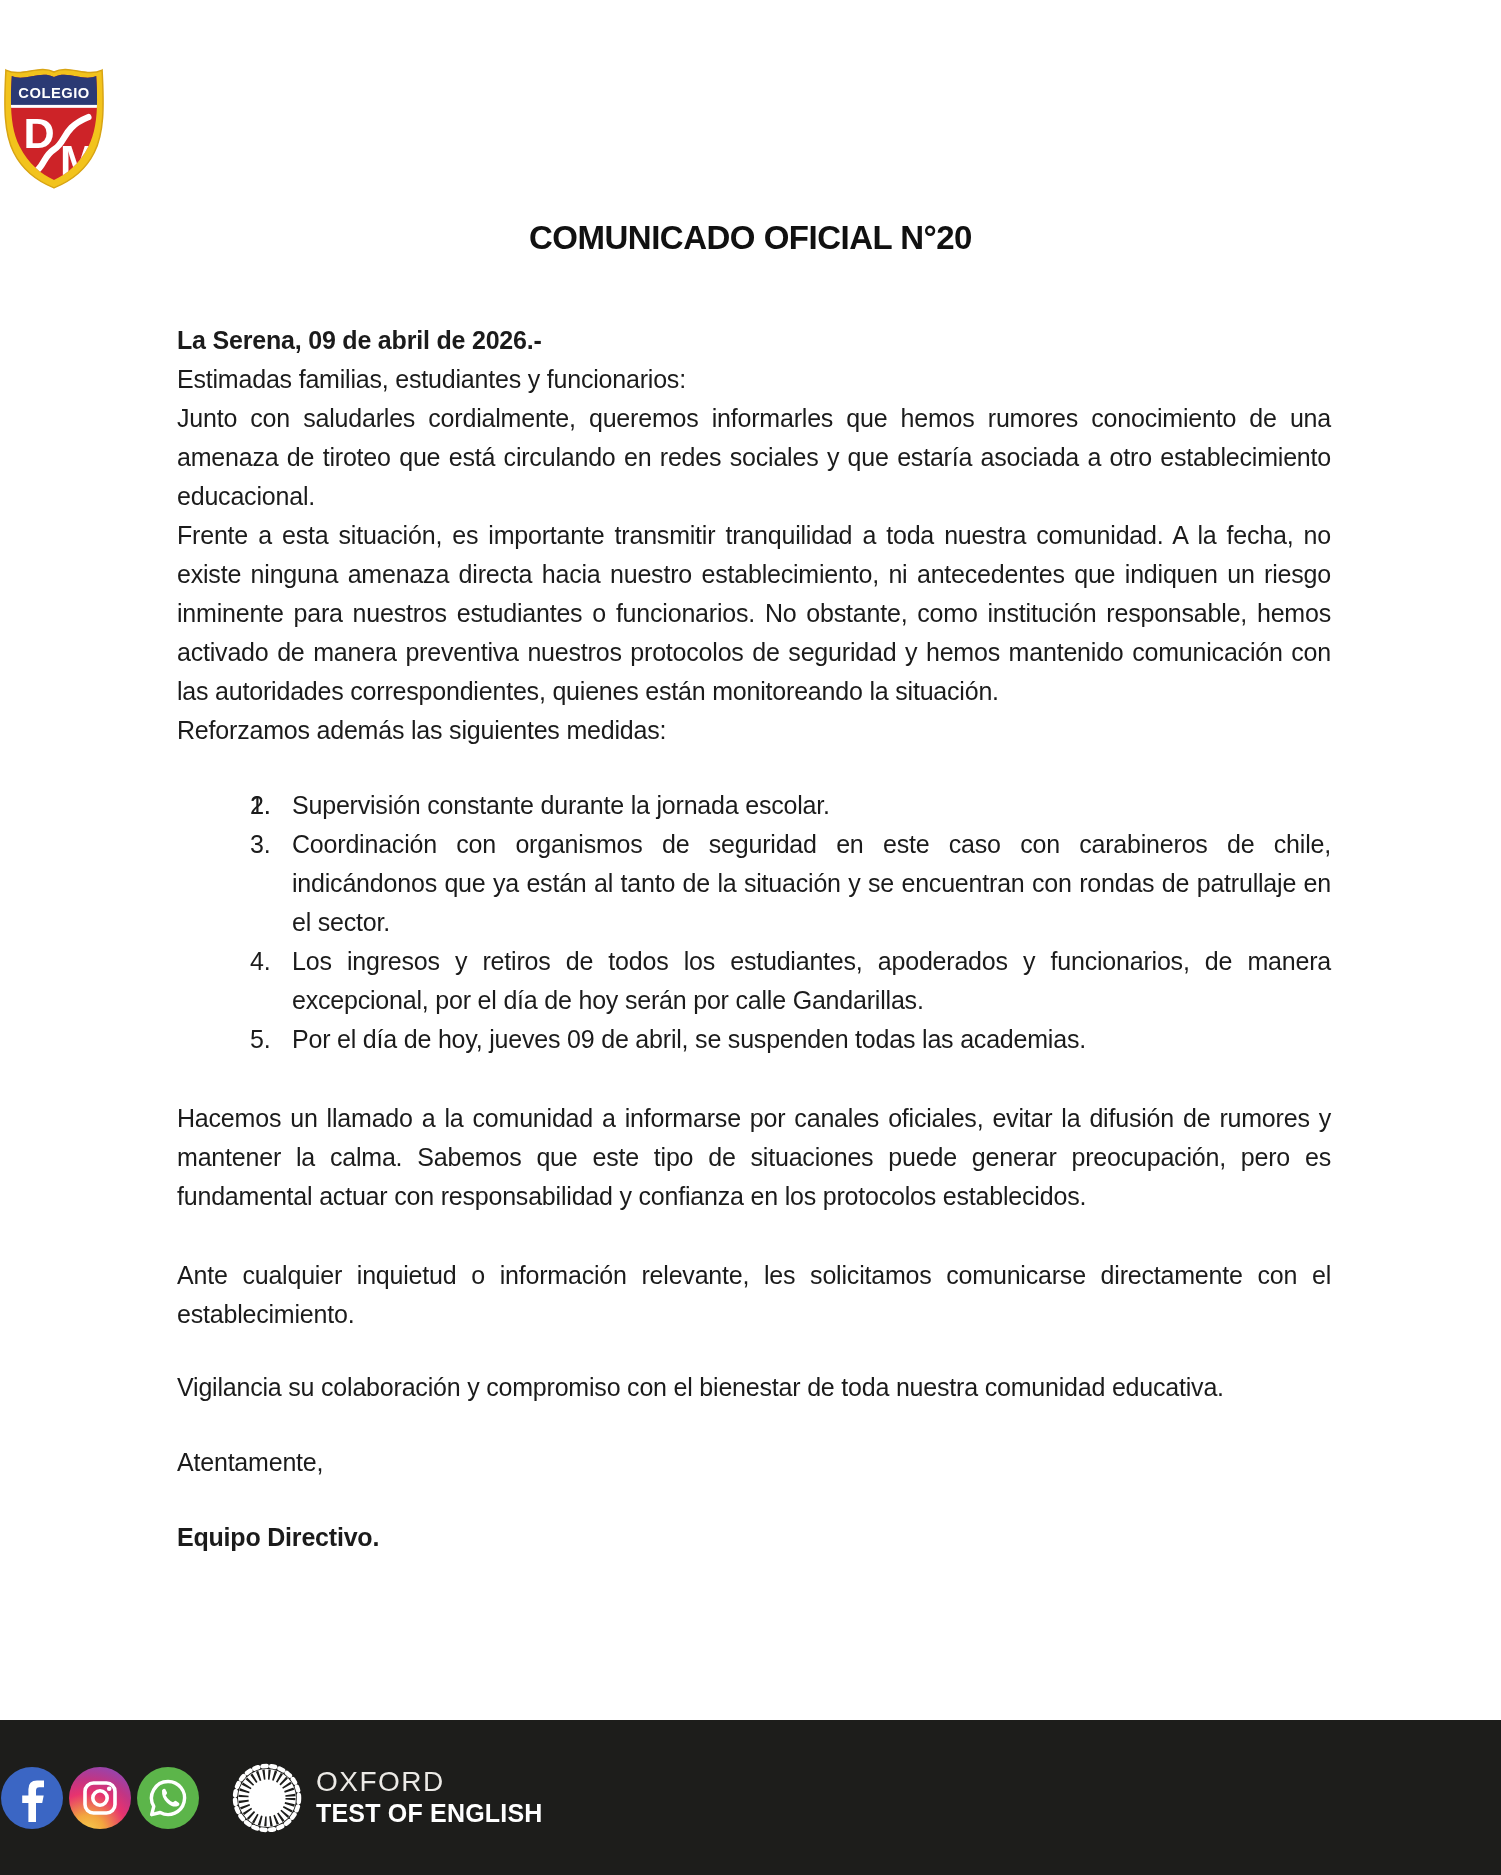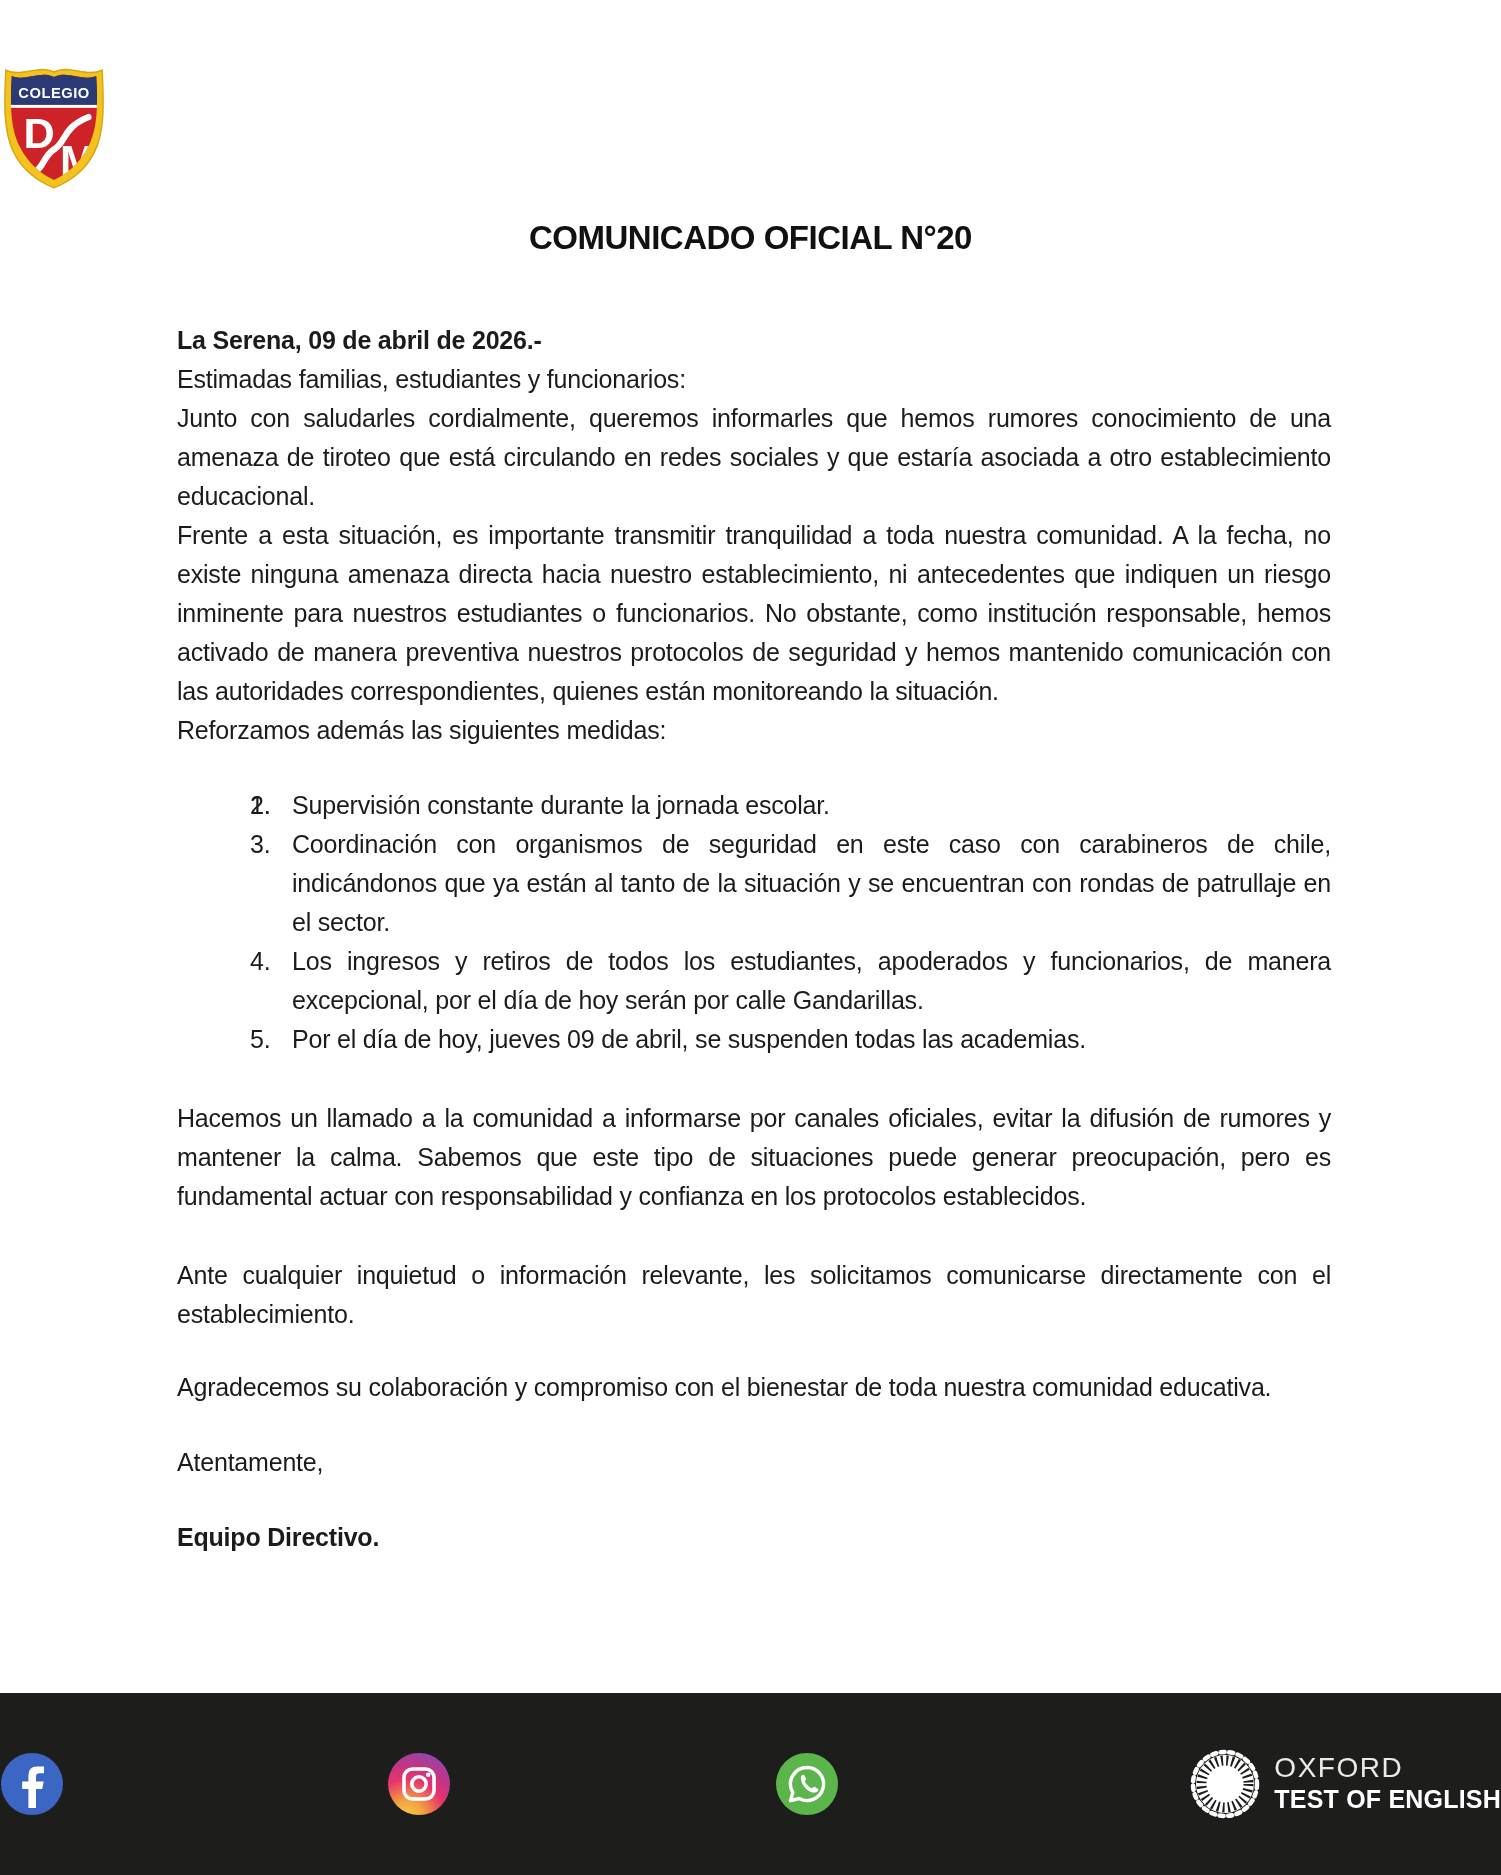--- a/index.html
+++ b/index.html
@@ -40,23 +40,23 @@
   .measure-item .num{
     position:absolute;left:73px;top:0;
   }
   .mt{margin-top:40px !important;}
   .mt-s{margin-top:34px !important;}
   .mt-xs{margin-top:36px !important;}
   .signature{font-weight:bold;}
   
   .footer-bar{
     position:absolute;left:0;bottom:0;
-    width:100%;height:182px;
+    width:100%;height:155px;
     background:#1d1d1b;
-    display:flex;align-items:center;justify-content:space-between;
+    display:flex;align-items:center;justify-content:flex-start;
     gap:4px;
   }
   .footer-bar .icon{display:block;}
   .oxford{display:flex;align-items:center;gap:14px;margin-left:28px;}
   .oxford-text{display:flex;flex-direction:column;justify-content:center;}
   .oxford-line1{
     color:#eceae6;font-size:28px;line-height:30px;
     letter-spacing:1.5px;font-weight:normal;
   }
   .oxford-line2{
@@ -116,21 +116,21 @@
         <span>Los ingresos y retiros de todos los estudiantes, apoderados y funcionarios, de manera excepcional, por el día de hoy serán por calle Gandarillas.</span>
       </li>
       <li class="measure-item">
         <span class="num">5.</span>
         <span>Por el día de hoy, jueves 09 de abril, se suspenden todas las academias.</span>
       </li>
     </ol>
 
     <p class="just mt">Hacemos un llamado a la comunidad a informarse por canales oficiales, evitar la difusión de rumores y mantener la calma. Sabemos que este tipo de situaciones puede generar preocupación, pero es fundamental actuar con responsabilidad y confianza en los protocolos establecidos.</p>
     <p class="just mt">Ante cualquier inquietud o información relevante, les solicitamos comunicarse directamente con el establecimiento.</p>
-    <p class="just mt-s">Agradecemos su colaboración y compromiso con el bienestar de toda nuestra comunidad educativa.</p>
+    <p class="just mt-s">Vigilancia su colaboración y compromiso con el bienestar de toda nuestra comunidad educativa.</p>
     <p class="mt-xs">Atentamente,</p>
     <p class="mt-xs signature">Equipo Directivo.</p>
   </main>
 
   <footer class="footer-bar">
 
     <svg class="icon" width="64" height="64" viewBox="0 0 64 64">
       <circle cx="32" cy="32" r="31" fill="#3b66c4"></circle>
       <path d="M36,56 V37 h6.2 l1.5,-7.4 H36 v-5 q0,-3.4 3.4,-3.4 h4.6 V14.4 h-7 q-8.6,0 -8.6,8.8 v6.4 h-6.2 v7.4 h6.2 v19 z" fill="#ffffff"></path>
     </svg>

